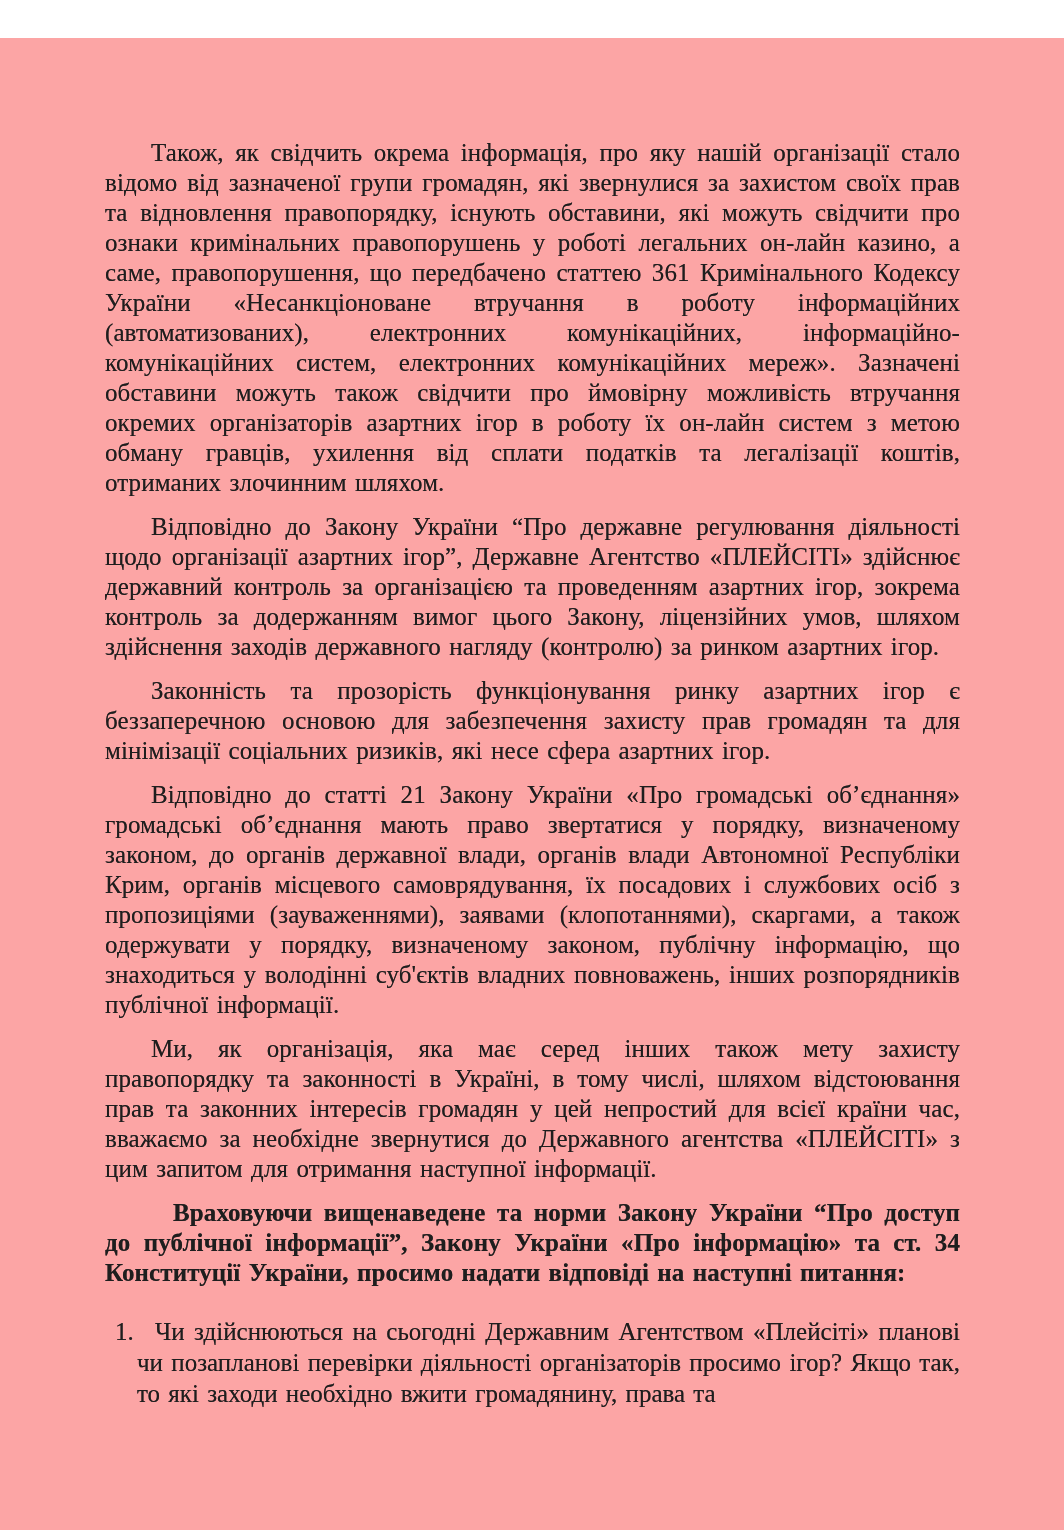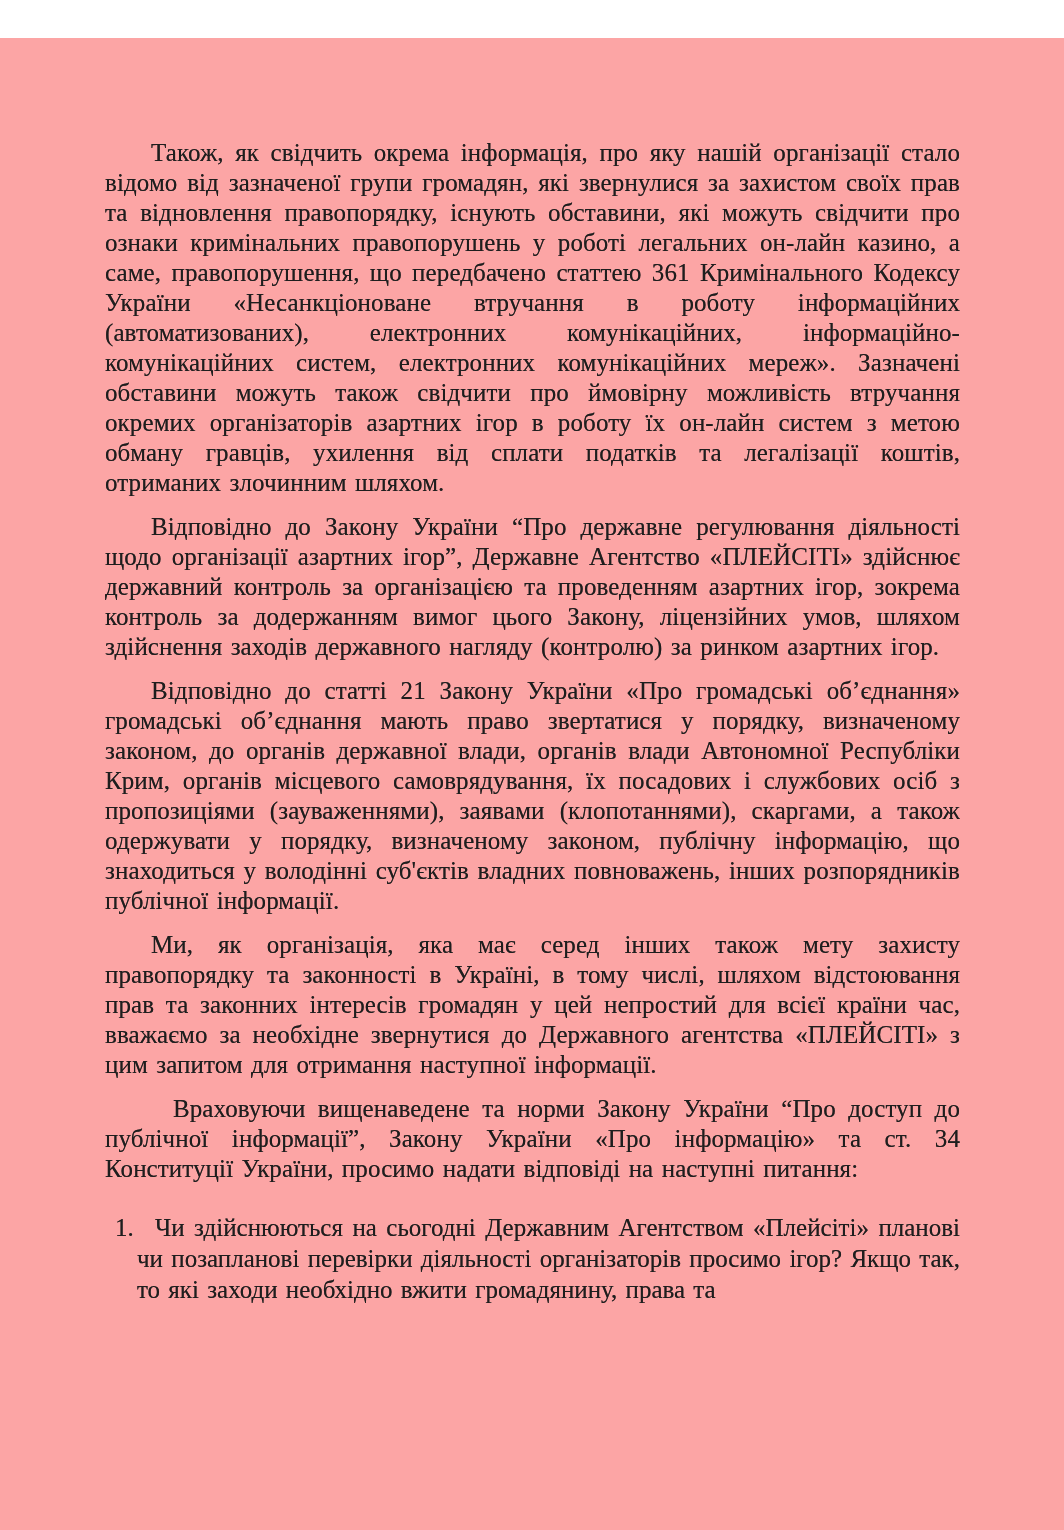--- a/index.html
+++ b/index.html
@@ -26,21 +26,21 @@
     margin: 0 0 14px 0;
     font-size: 25px;
     line-height: 30px;
     text-align: justify;
     text-indent: 46px;
     word-spacing: 2px;
     letter-spacing: 0.1px;
     text-shadow: 0 0 0.4px rgba(25,25,25,0.65);
   }
   .para.bold {
-    font-weight: normal;
+    font-weight: bold;
     text-indent: 68px;
     margin-bottom: 0;
   }
   .qlist {
     margin-top: 28px;
   }
   .qitem {
     position: relative;
     padding-left: 32px;
     font-size: 25px;
@@ -60,20 +60,21 @@
 </head>
 <body>
 
 <div class="page">
   <div class="textblock">
 
     <p class="para">Також, як свідчить окрема інформація, про яку нашій організації стало відомо від зазначеної групи громадян, які звернулися за захистом своїх прав та відновлення правопорядку, існують обставини, які можуть свідчити про ознаки кримінальних правопорушень у роботі легальних он-лайн казино, а саме, правопорушення, що передбачено статтею 361 Кримінального Кодексу України «Несанкціоноване втручання в роботу інформаційних (автоматизованих), електронних комунікаційних, інформаційно-комунікаційних систем, електронних комунікаційних мереж». Зазначені обставини можуть також свідчити про ймовірну можливість втручання окремих організаторів азартних ігор в роботу їх он-лайн систем з метою обману гравців, ухилення від сплати податків та легалізації коштів, отриманих злочинним шляхом.</p>
 
     <p class="para">Відповідно до Закону України “Про державне регулювання діяльності щодо організації азартних ігор”, Державне Агентство «ПЛЕЙСІТІ» здійснює державний контроль за організацією та проведенням азартних ігор, зокрема контроль за додержанням вимог цього Закону, ліцензійних умов, шляхом здійснення заходів державного нагляду (контролю) за ринком азартних ігор.</p>
 
+    <p class="para">Законність та прозорість функціонування ринку азартних ігор є беззаперечною основою для забезпечення захисту прав громадян та для мінімізації соціальних ризиків, які несе сфера азартних ігор.</p>
 
     <p class="para">Відповідно до статті 21 Закону України «Про громадські об’єднання» громадські об’єднання мають право звертатися у порядку, визначеному законом, до органів державної влади, органів влади Автономної Республіки Крим, органів місцевого самоврядування, їх посадових і службових осіб з пропозиціями (зауваженнями), заявами (клопотаннями), скаргами, а також одержувати у порядку, визначеному законом, публічну інформацію, що знаходиться у володінні суб'єктів владних повноважень, інших розпорядників публічної інформації.</p>
 
     <p class="para">Ми, як організація, яка має серед інших також мету захисту правопорядку та законності в Україні, в тому числі, шляхом відстоювання прав та законних інтересів громадян у цей непростий для всієї країни час, вважаємо за необхідне звернутися до Державного агентства «ПЛЕЙСІТІ» з цим запитом для отримання наступної інформації.</p>
 
     <p class="para bold">Враховуючи вищенаведене та норми Закону України “Про доступ до публічної інформації”, Закону України «Про інформацію» та ст. 34 Конституції України, просимо надати відповіді на наступні питання:</p>
 
     <div class="qlist">
       <div class="qitem">
         <span class="qnum">1.</span>

